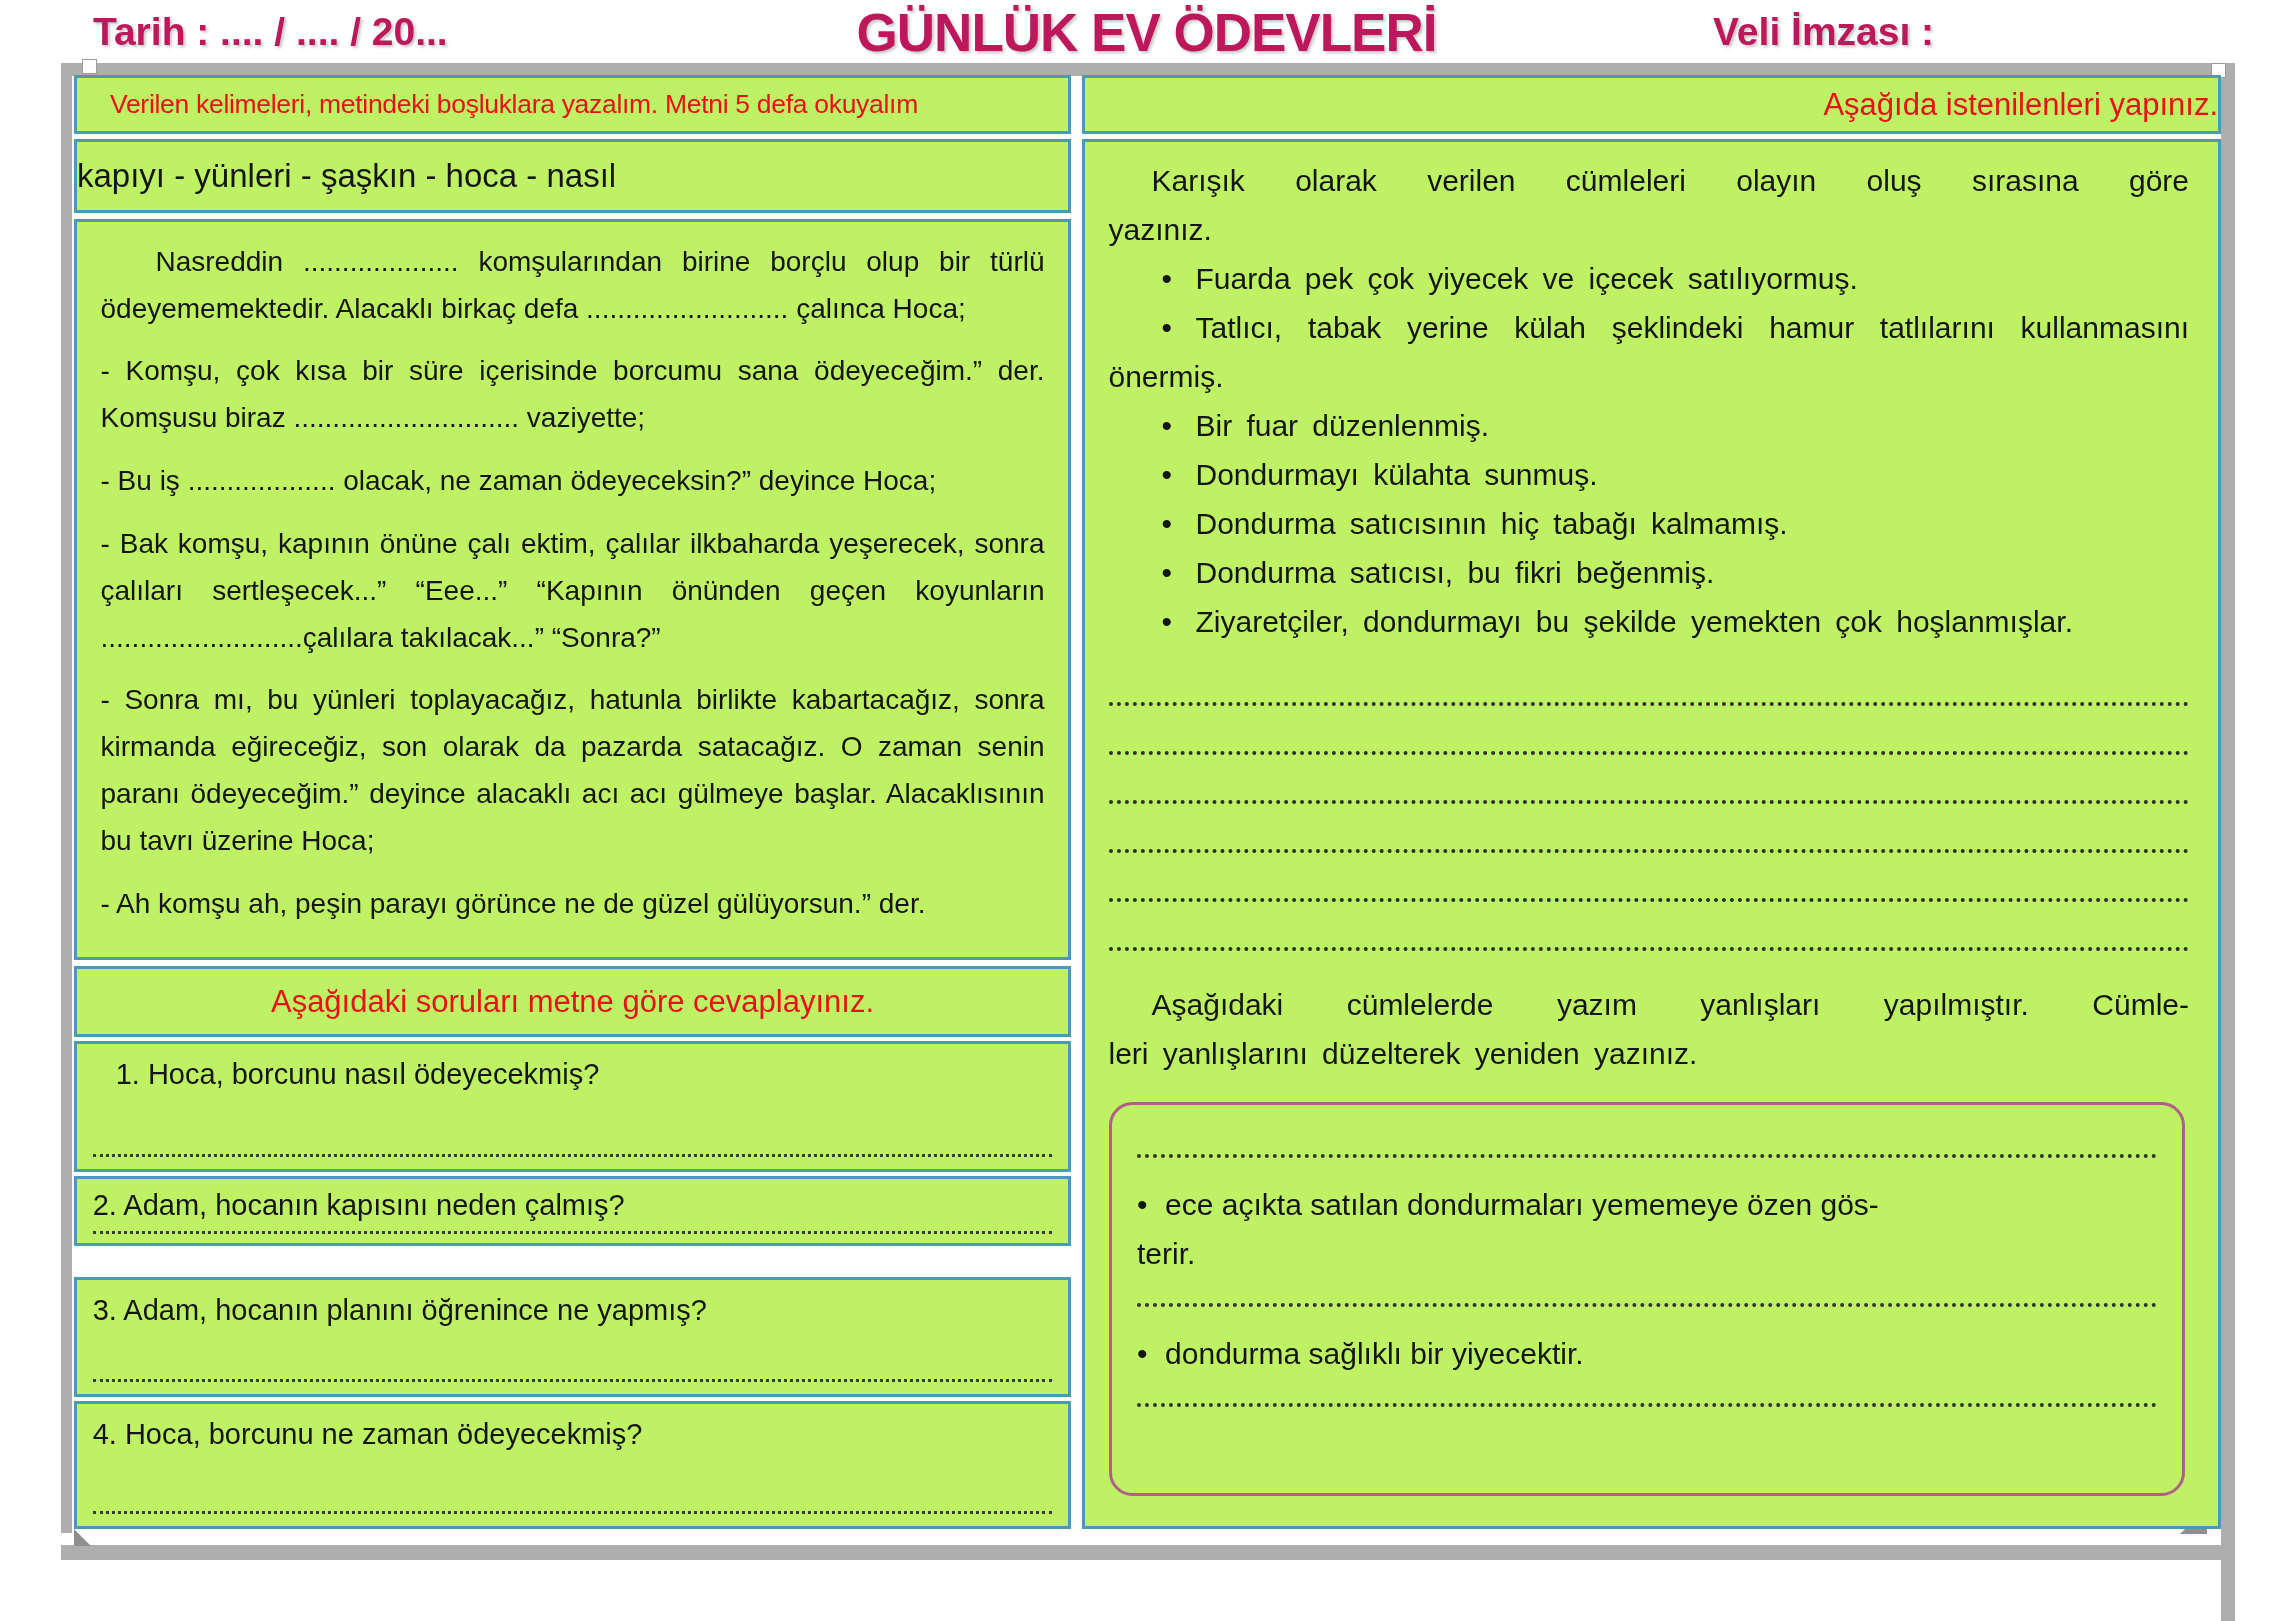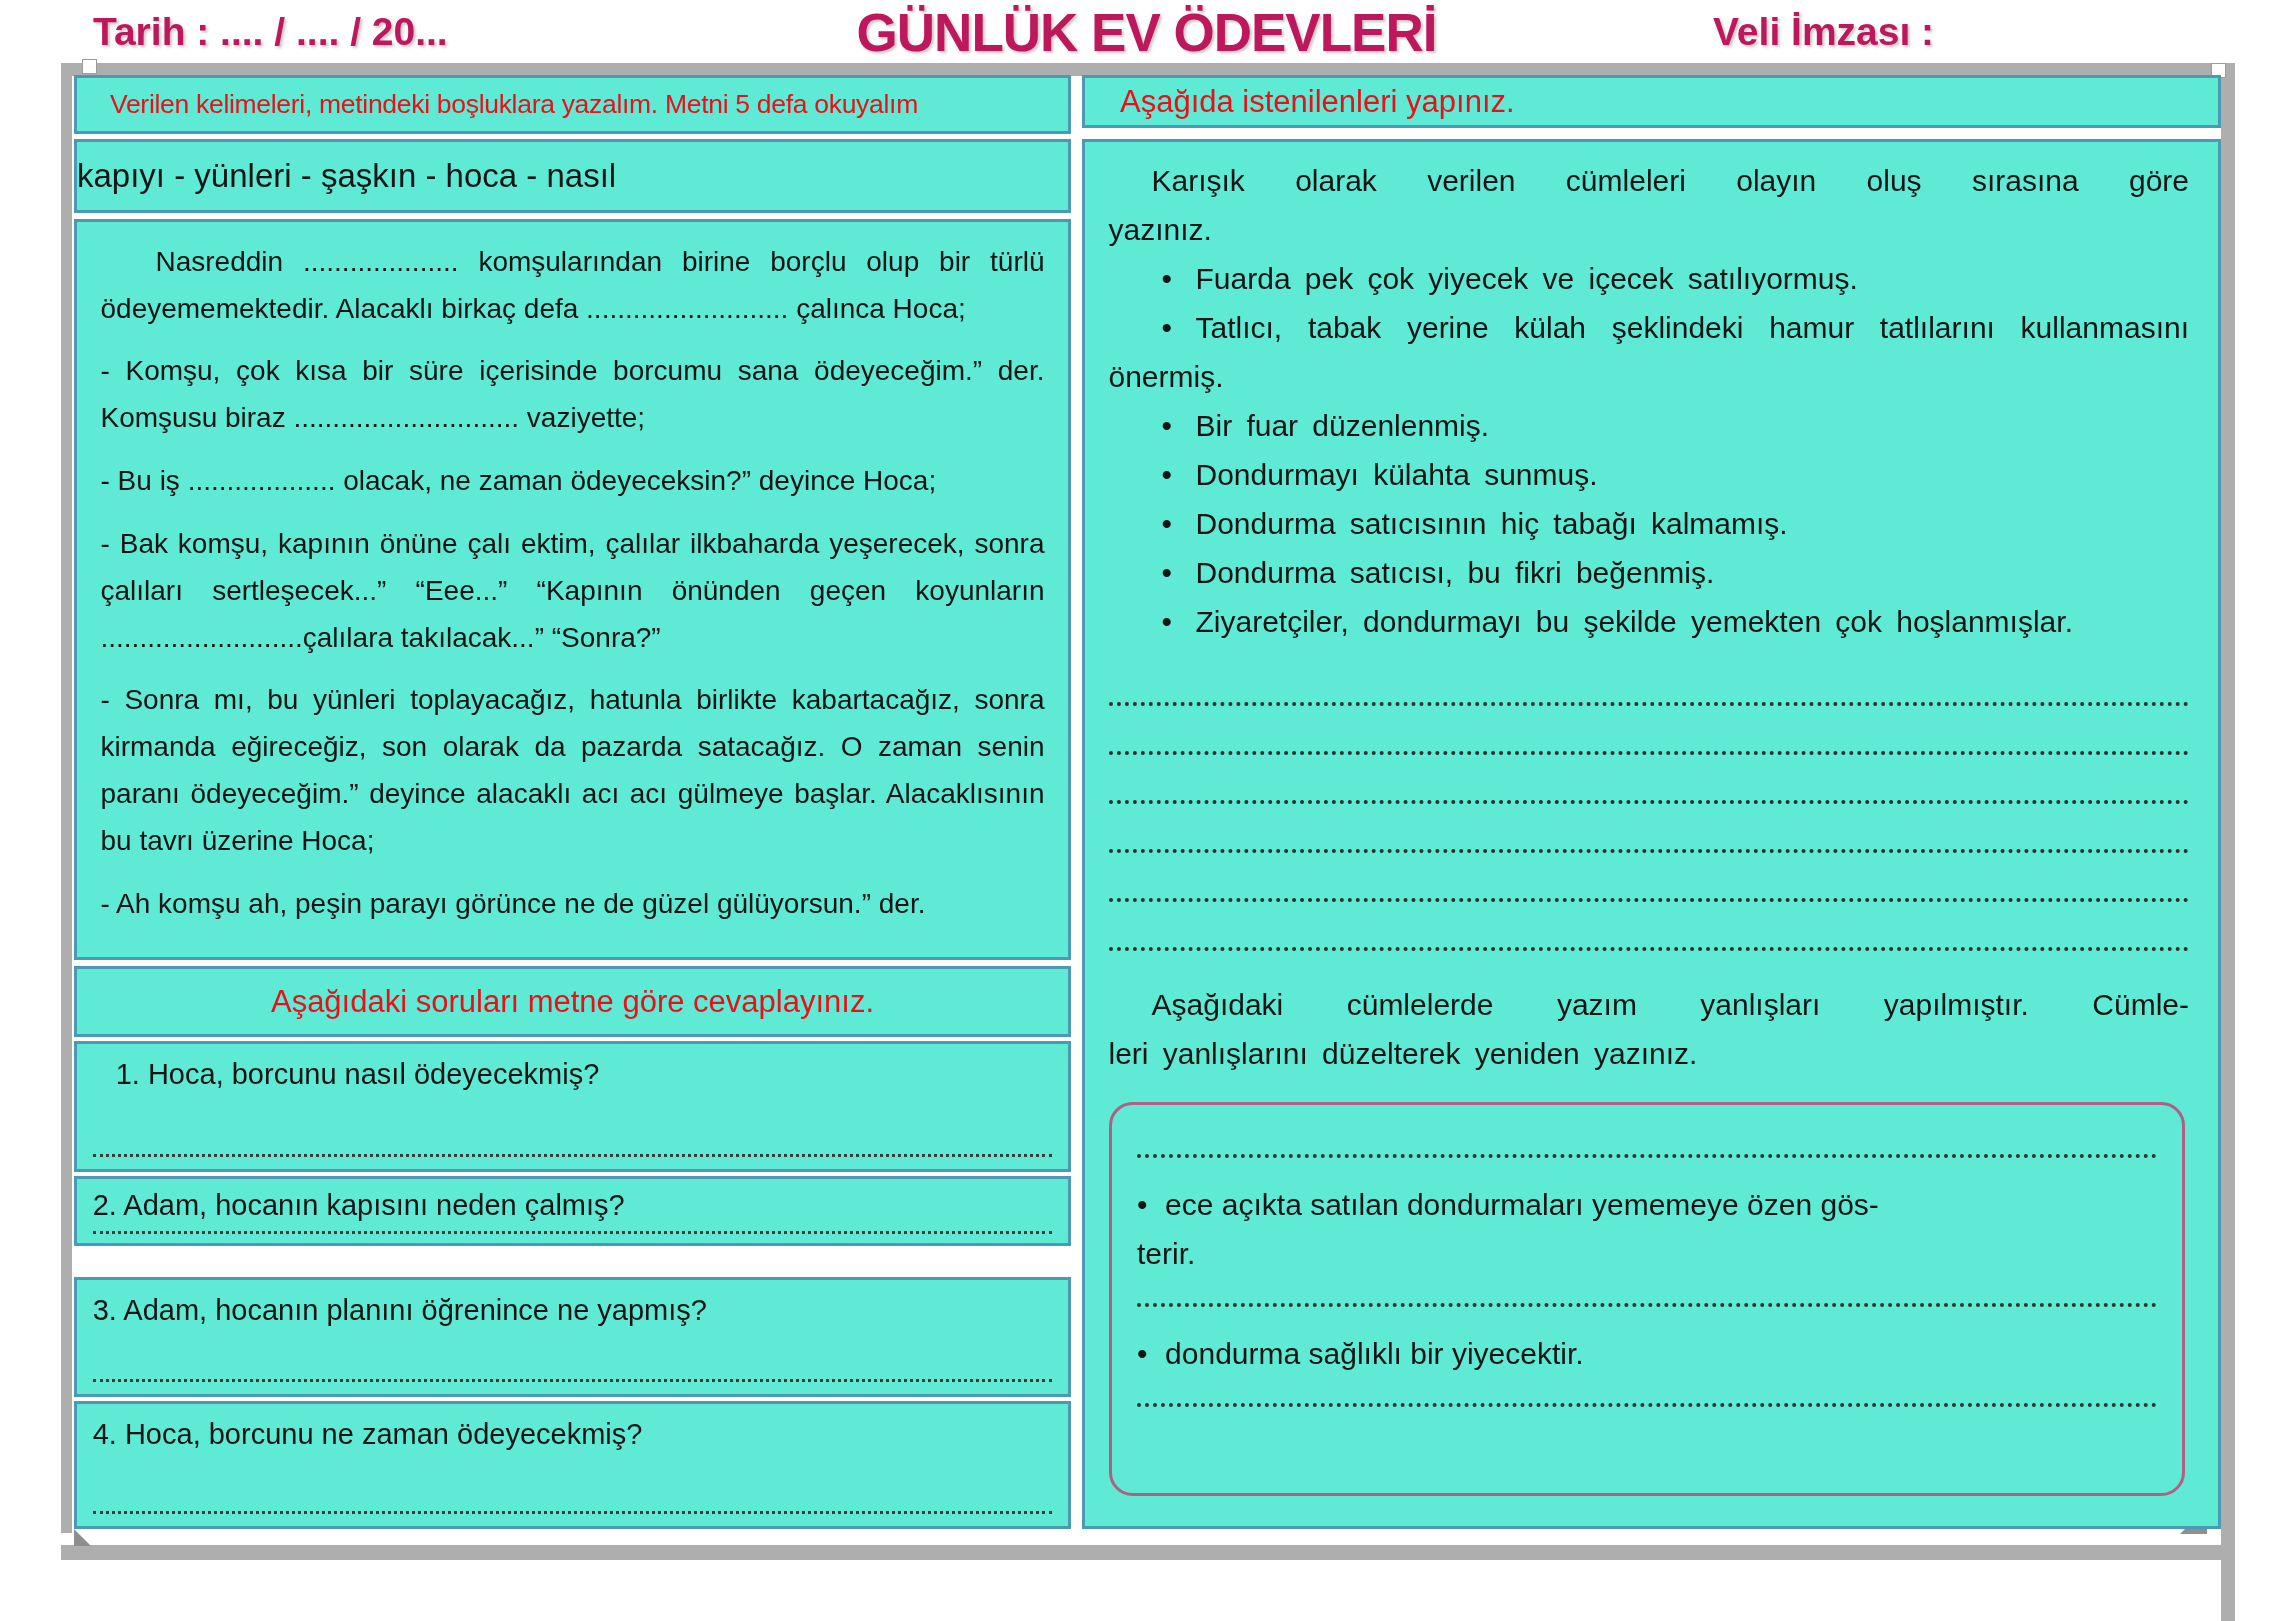--- a/index.html
+++ b/index.html
@@ -21,42 +21,42 @@
   .bar-right{left:2221px;top:63px;width:13.7px;height:1558px;}
   .bar-bottom{left:61px;top:1545px;width:2160px;height:14.7px;}
   .handle{position:absolute;width:14.7px;height:14.7px;background:#ffffff;border:1px solid #9c9c9c;box-sizing:border-box;}
   .h-tl{left:82px;top:59px;} .h-tr{left:2211px;top:63px;}
   .tri{position:absolute;width:0;height:0;}
   .tri-tl{left:84px;top:82px;border-top:29px solid #8f8f8f;border-left:29px solid transparent;}
   .tri-tr{left:2170px;top:82px;border-top:29px solid #8f8f8f;border-left:29px solid transparent;}
   .tri-br{left:2180px;top:1507px;border-bottom:27.4px solid #8f8f8f;border-left:27.4px solid transparent;}
   .tri-bl{left:74px;top:1529px;border-bottom:17.6px solid #8f8f8f;border-right:17.6px solid transparent;}
   
-  .box{position:absolute;background:#5eead4;border:3.9px solid #4a9ab2;box-sizing:border-box;}
+  .box{position:absolute;background:#bef264;border:3.9px solid #4a9ab2;box-sizing:border-box;}
   .lb{left:74px;width:997px;}
   .rb{left:1082px;width:1139px;}
   .lb-instr{top:75px;height:59px;display:flex;align-items:center;}
   .lb-instr .t{color:#e8111a;font-size:26.5px;letter-spacing:-0.3px;white-space:nowrap;padding-left:33px;}
   .lb-bank{top:139px;height:74px;display:flex;align-items:center;justify-content:flex-start;}
   .lb-bank .t{font-size:33px;}
   .lb-story{top:219px;height:741px;padding:15.7px 23.5px 0 23.5px;}
   .lb-story p{margin:0 0 15.7px 0;font-size:28px;line-height:47px;text-align:justify;}
   .lb-story p.first{text-indent:55px;}
   .lb-qh{top:966px;height:71px;display:flex;align-items:center;justify-content:center;}
   .lb-qh .t{color:#e8111a;font-size:31px;}
   .qbox{padding:0;}
   .lb-q1{top:1041px;height:131px;padding-left:23px;}
   .lb-q2{top:1176px;height:70px;}
   .lb-q3{top:1277px;height:120px;}
   .lb-q4{top:1401px;height:128px;}
   .qbox .q{font-size:29px;margin:13.7px 15.7px 0 15.7px;}
   .qbox .dotline{position:absolute;left:15.7px;right:15.7px;bottom:11.8px;border-bottom:3.9px dotted #3a3a3a;}
   .lb-q2 .q{margin-top:9.8px;} .lb-q2 .dotline{bottom:8.8px;}
   
-  .rb-head{top:75px;height:53px;display:flex;align-items:center;justify-content:flex-start;padding-left:35px;}
+  .rb-head{top:75px;height:59px;display:flex;align-items:center;justify-content:flex-end;}
   .rb-head .t{color:#e8111a;font-size:31px;}
   .rb-content{top:139px;height:1390px;padding:13.7px 29px 0 23.5px;overflow:hidden;}
   .rline{font-size:30px;line-height:49px;word-spacing:5.9px;}
   .jstretch{text-align:justify;text-align-last:justify;}
   .indent1{text-indent:43px;}
   .t1b{font-size:30px;line-height:49px;word-spacing:5.9px;text-align:justify;text-indent:53px;}
   .t1b .blt{margin-right:23.5px;}
   .anslines{margin-top:11.8px;}
   .ansline{height:45px;border-bottom:4.9px dotted #2e2e2e;}
   .p2{margin-top:29px;}

